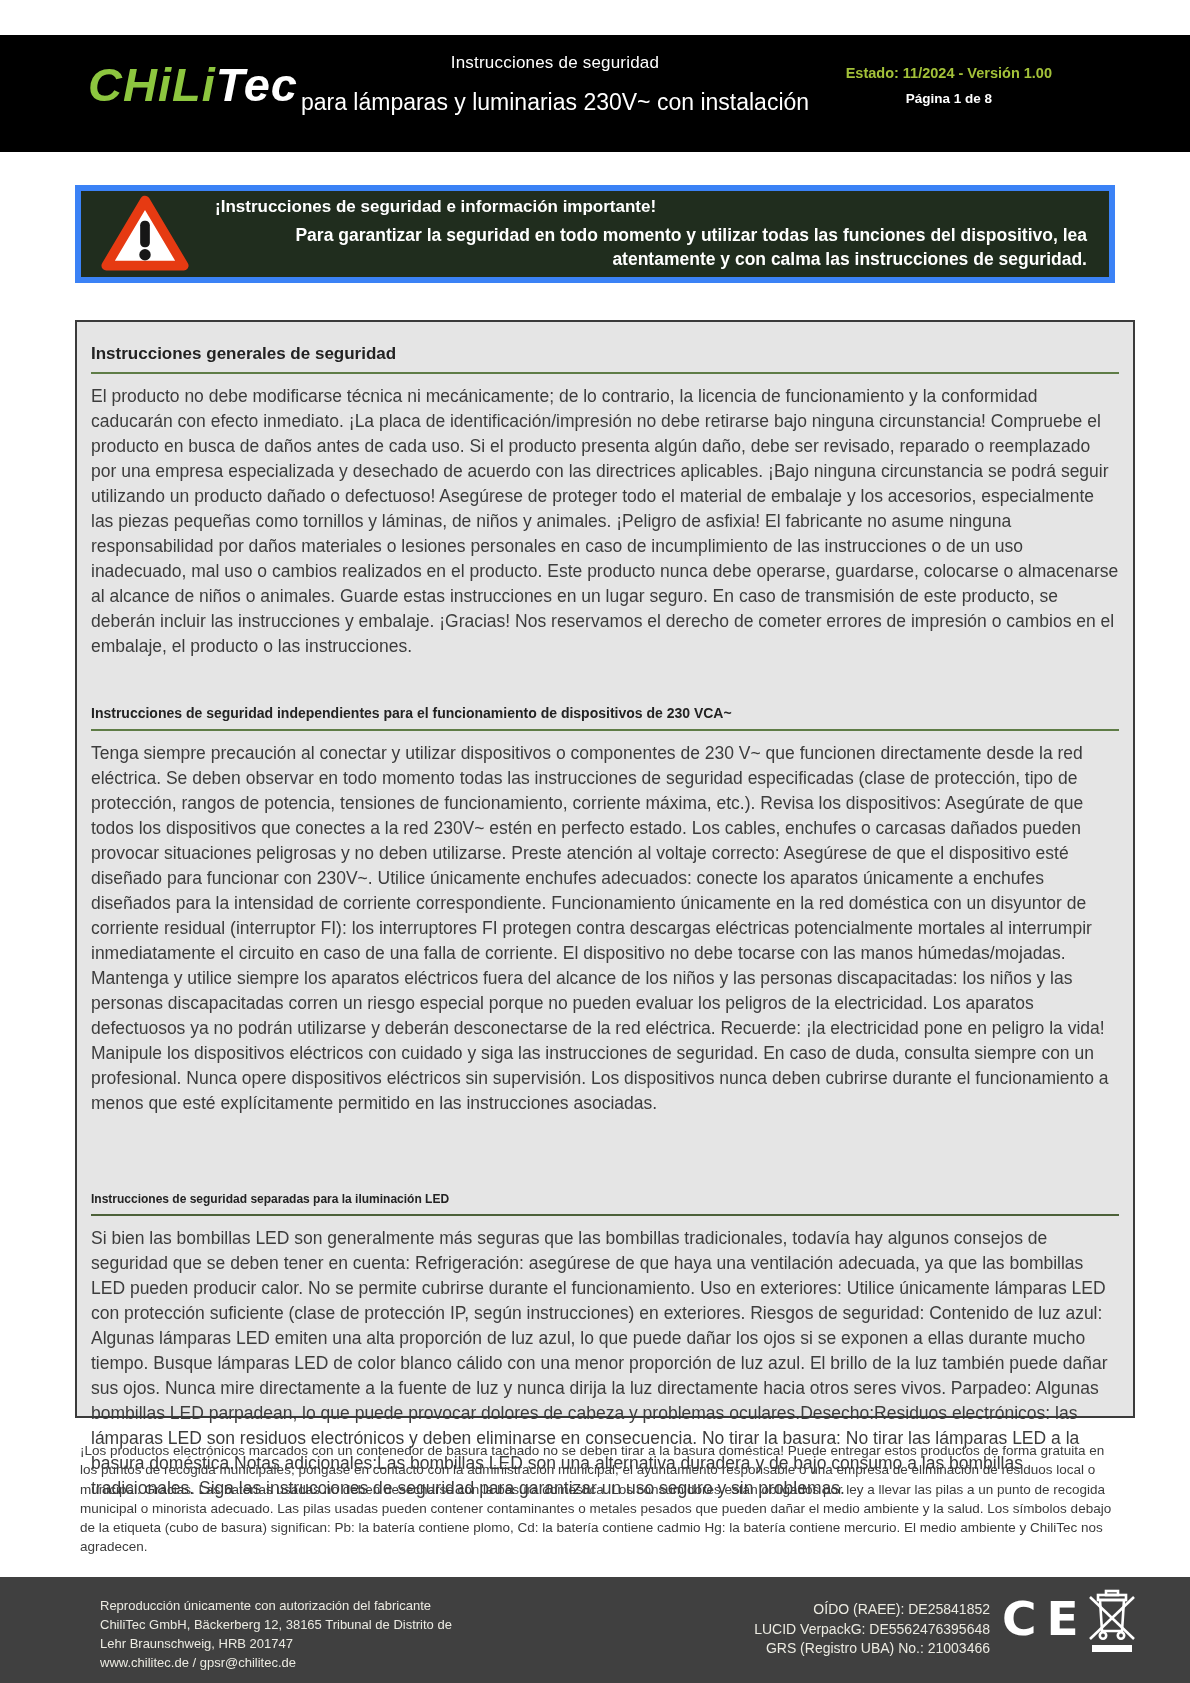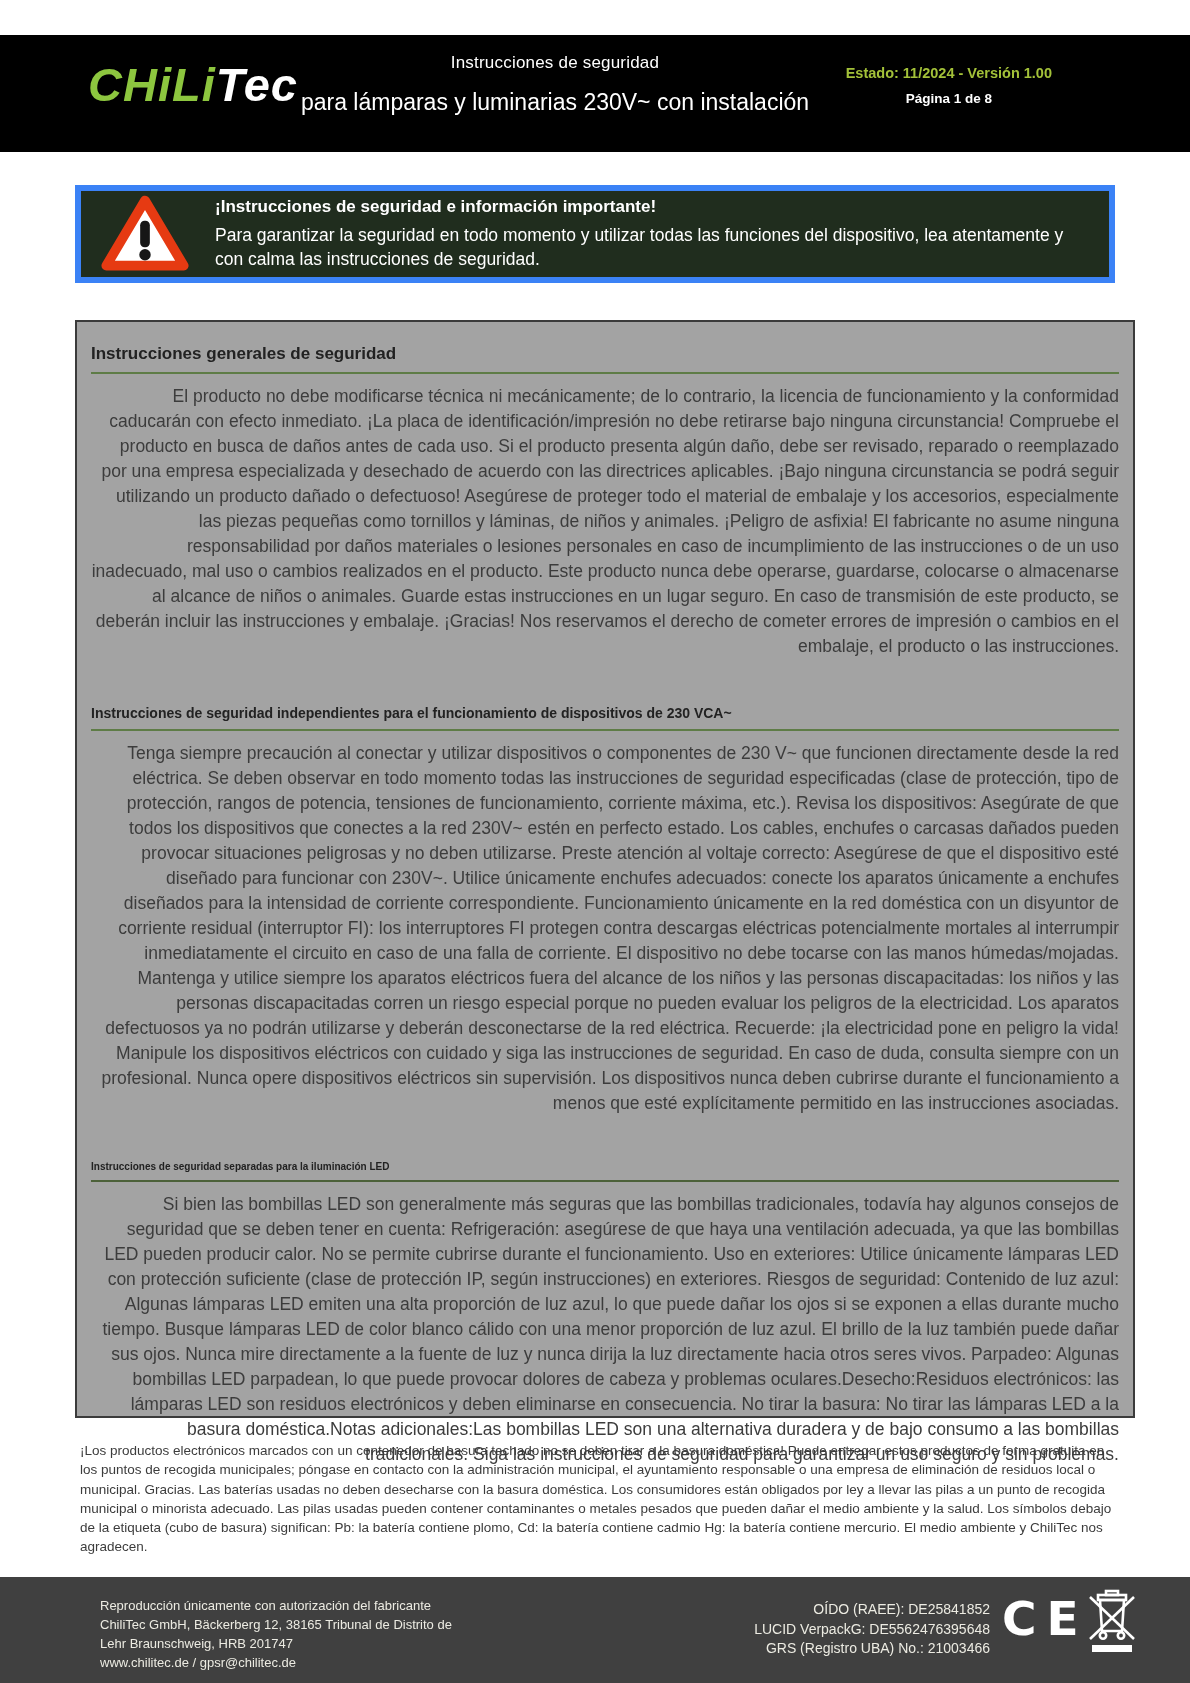--- a/index.html
+++ b/index.html
@@ -33,34 +33,34 @@
   .header-pagina { color:#ffffff; font-size:13.5px; font-weight:bold; margin-top:10px; }
   
   .warning-box {
     position:absolute; left:75px; top:185px; width:1040px; height:98px;
     background:#202d1e; border:6px solid #3b82f6;
     display:flex; align-items:center;
   }
   .warning-icon { width:88px; height:80px; margin-left:20px; flex:0 0 auto; }
   .warning-text { color:#ffffff; margin-left:26px; margin-right:22px; }
   .warning-title { font-size:17px; font-weight:bold; margin-bottom:7px; }
-  .warning-body { font-size:17.5px; line-height:1.32; font-weight:400; }
+  .warning-body { font-size:17.5px; line-height:1.32; font-weight:700;text-align:right; }
   
   .content-box {
     position:absolute; left:75px; top:320px; width:1060px; height:1098px;
-    border:2px solid #3b3b3b; background:#a3a3a3; padding:0 14px;
+    border:2px solid #3b3b3b; background:#e5e5e5; padding:0 14px;
   }
   .sec-heading { color:#222222; }
   .sec-heading.h-large { font-size:17px; font-weight:bold; margin-top:22px; }
   .sec-heading.h-small { font-size:14px; font-weight:bold; margin-top:46px; }
-  .sec-heading.h-mid   { font-size:10px; font-weight:bold; margin-top:45px; }
+  .sec-heading.h-mid   { font-size:12px; font-weight:bold; margin-top:76px; }
   .sec-rule { border:none; border-top:2px solid #5e7c46; margin:8px 0 10px 0; }
   .sec-rule.dark { border-top-color:#4c6139; }
   .sec-body {
-    font-size:17.5px; line-height:25px; color:#3c3c3c; text-align:right;
+    font-size:17.5px; line-height:25px; color:#3c3c3c; text-align:left;
   }
   
   .disposal-note {
     position:absolute; left:80px; top:1441px; width:1038px;
     font-size:13.5px; line-height:19.3px; color:#3c3c3c;
   }
   
   .footer-bar {
     position:absolute; left:0; top:1577px; width:1190px; height:106px;
     background:#404040; color:#ecebe2;

